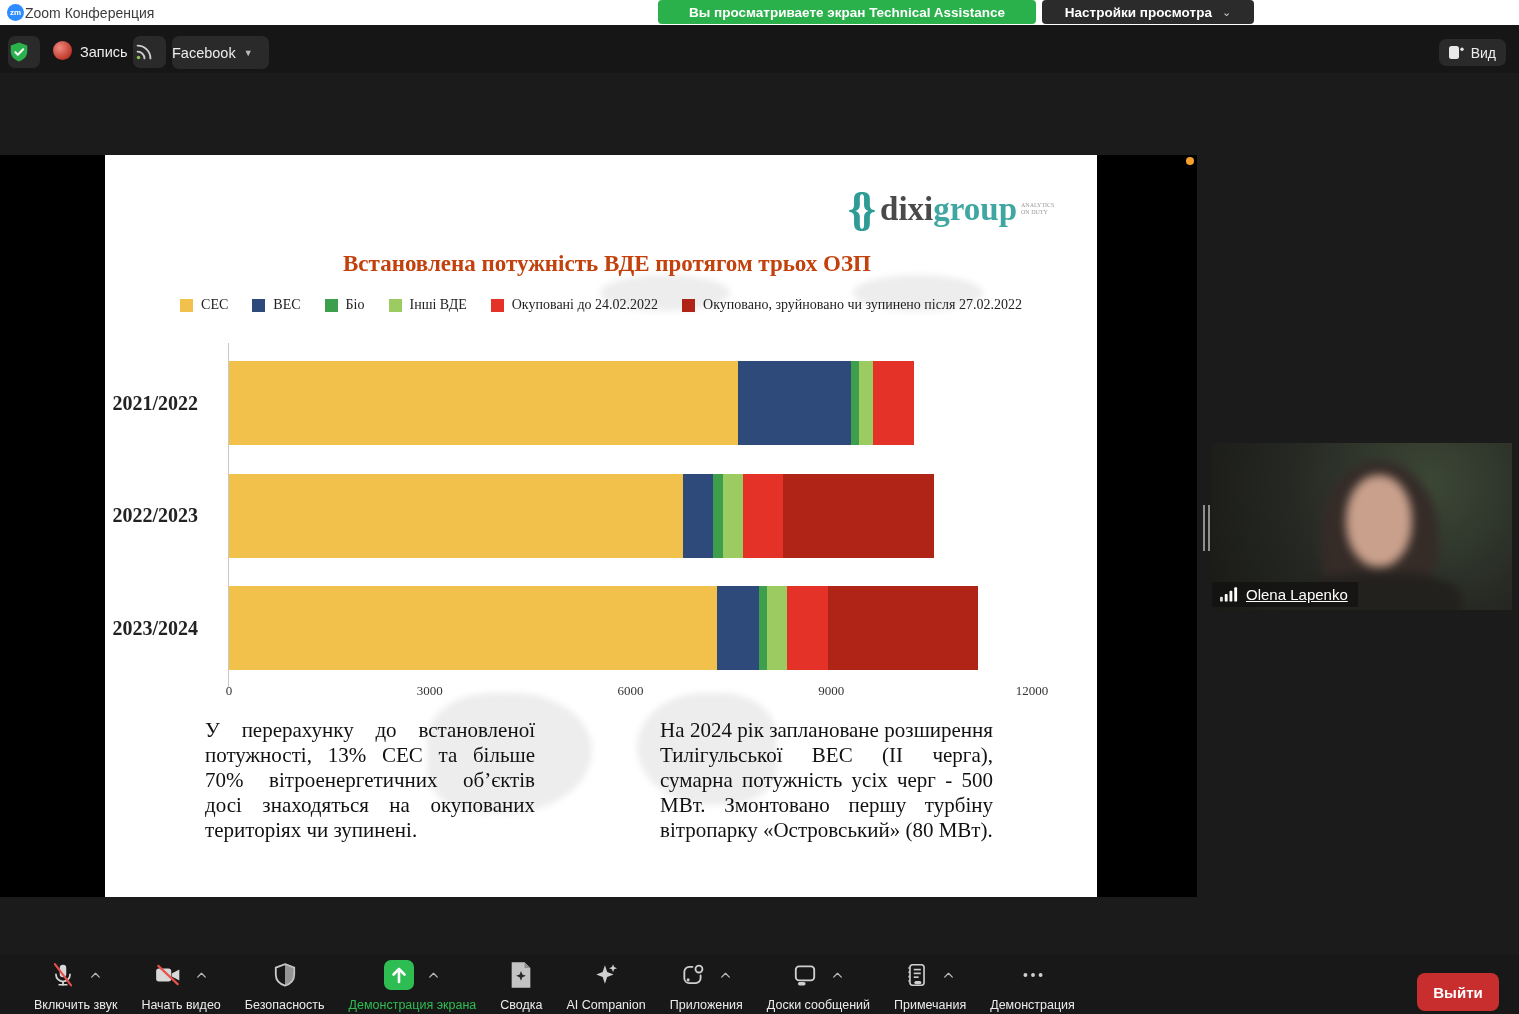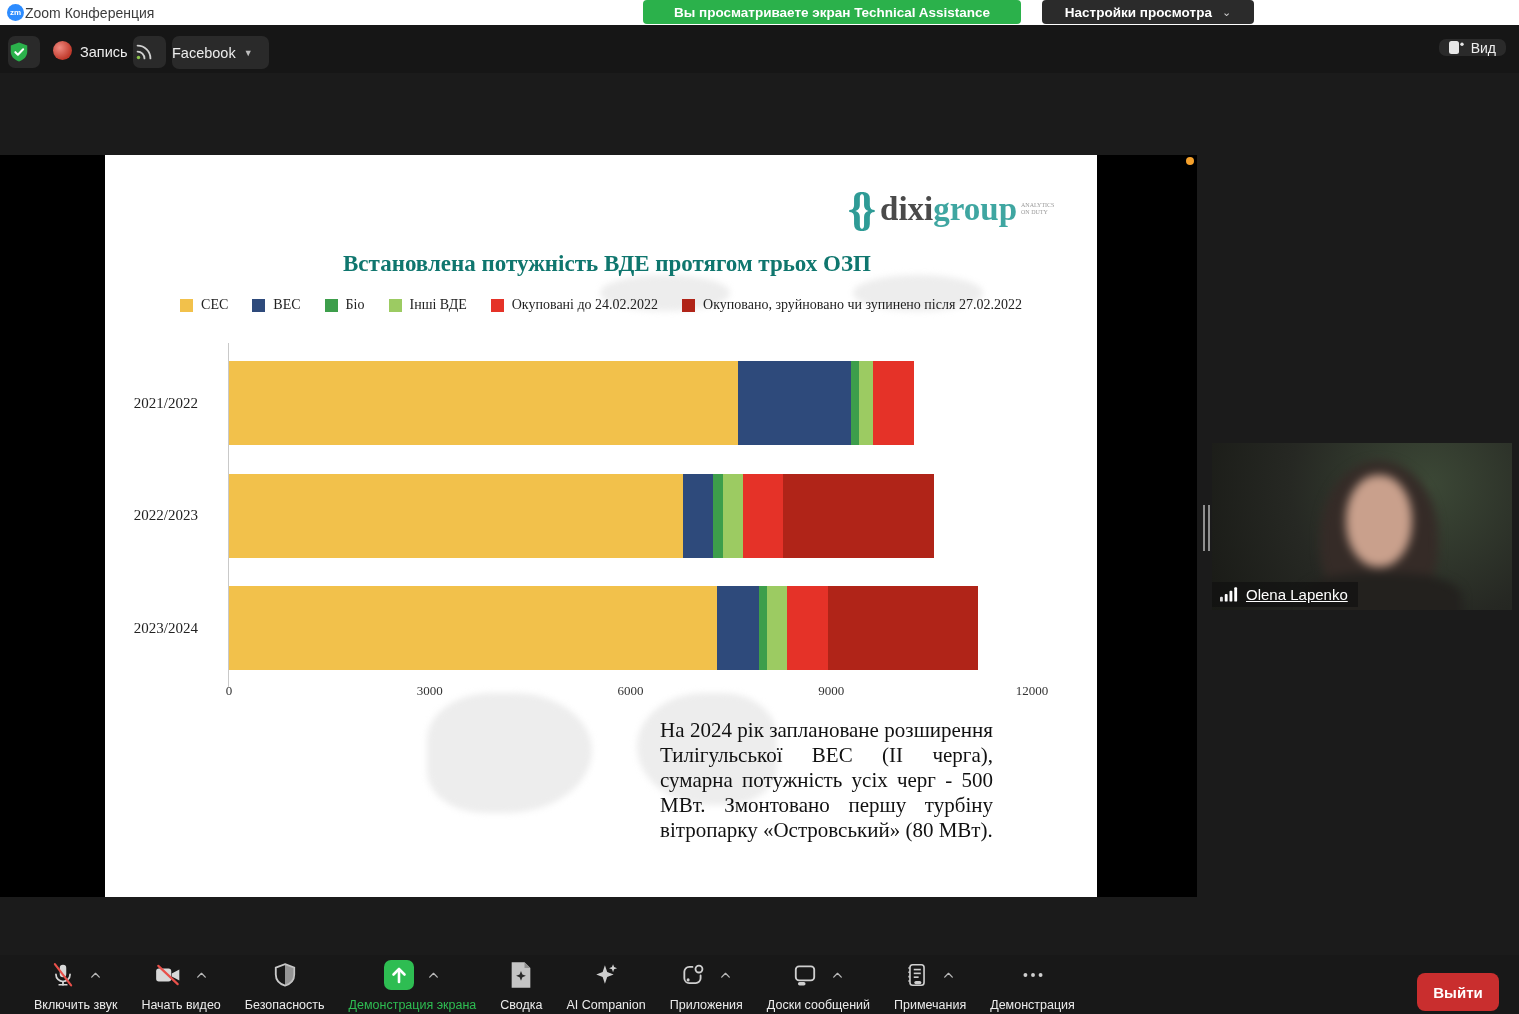--- a/index.html
+++ b/index.html
@@ -4,66 +4,66 @@
 <style>
   * { margin:0; padding:0; box-sizing:border-box; }
   html,body { width:1519px; height:1014px; overflow:hidden; }
   body { position:relative; background:#1b1b1b; font-family:"Liberation Sans", sans-serif; }
 
   
   .titlebar { position:absolute; left:0; top:0; width:1519px; height:25px; background:#ffffff; display:flex; align-items:center; }
   .zm-logo { width:17px; height:17px; border-radius:50%; background:#2D8CFF; color:#fff; font-size:8px; font-weight:bold;
              display:flex; align-items:center; justify-content:center; margin-left:7px; }
   .win-title { font-size:14px; color:#3c3c3c; margin-left:1px; }
-  .green-banner { position:absolute; left:643px; top:0; width:378px; height:24px; background:#2BB14B; border-radius:4px;
+  .green-banner { position:absolute; left:658px; top:0; width:378px; height:24px; background:#2BB14B; border-radius:4px;
                   color:#fff; font-weight:bold; font-size:13.5px; display:flex; align-items:center; justify-content:center; }
   .view-settings { position:absolute; left:1042px; top:0; width:212px; height:24px; background:#2b2b2b; border-radius:4px;
                    color:#fff; font-weight:bold; font-size:13.5px; display:flex; align-items:center; justify-content:center; gap:10px; cursor:pointer; }
   .view-settings .chev { font-size:11px; color:#cfcfcf; font-weight:normal; }
 
   
   .meetingbar { position:absolute; left:0; top:25px; width:1519px; height:48px; background:#161616; }
   .sq-btn { position:absolute; background:#2a2a2a; border-radius:7px; display:flex; align-items:center; cursor:pointer; }
   .shield-btn { left:8px; top:11px; width:32px; height:32px; }
   .rec-dot { position:absolute; left:53px; top:16px; width:19px; height:19px; border-radius:50%;
              background:radial-gradient(circle at 35% 35%, #f08a80, #c0392b 70%); }
   .rec-label { position:absolute; left:80px; top:19px; color:#ededed; font-size:14.5px; }
   .stream-btn { left:133px; top:11px; width:33px; height:32px; }
   .fb-btn { left:172px; top:11px; width:97px; height:33px; gap:8px; color:#ededed; font-size:14.5px; }
   .fb-caret { font-size:9px; color:#bdbdbd; }
-  .view-btn { position:absolute; right:13px; top:14px; height:17px; padding:0 10px; background:#2a2a2a; border-radius:7px;
+  .view-btn { position:absolute; right:13px; top:14px; height:27px; padding:0 10px; background:#2a2a2a; border-radius:7px;
               display:flex; align-items:center; gap:7px; color:#ededed; font-size:14px; cursor:pointer; }
 
   
   .content { position:absolute; left:0; top:73px; width:1519px; height:882px; background:#1b1b1b; }
   .share-black { position:absolute; left:0; top:82px; width:1197px; height:742px; background:#000; }
   .orange-dot { position:absolute; left:1186px; top:84px; width:8px; height:8px; border-radius:50%; background:#F5A12C; }
   .divider { position:absolute; left:1203px; top:432px; width:8px; height:46px; display:flex; gap:3px; cursor:col-resize; }
   .divider i { width:2px; height:100%; background:#8f8f8f; }
 
   
   .slide { position:absolute; left:105px; top:0; width:992px; height:742px; background:#fff; overflow:hidden; }
   .blob { position:absolute; background:#ededed; border-radius:50%; filter:blur(3px); }
   .slide-title { position:absolute; left:58px; top:24px; font-size:43px; color:#3FA6A1; letter-spacing:0.5px; }
   .logo { position:absolute; right:36px; top:34px; display:flex; align-items:center; font-family:"Liberation Serif", serif; }
   .logo-icon { font-family:"Liberation Serif", serif; font-weight:bold; font-size:46px; color:#2E9B96; letter-spacing:-8px; margin-right:12px; line-height:40px; }
   .logo-dixi { font-size:33px; font-weight:bold; color:#4a4a4a; }
   .logo-group { font-size:33px; font-weight:bold; color:#3FA6A1; }
   .logo-tag { font-size:6px; color:#9a9a9a; margin-left:4px; line-height:7px; width:40px; }
 
   .chart-title { position:absolute; left:0; top:96px; width:100%; text-align:center;
-                 font-family:"Liberation Serif", serif; font-weight:bold; font-size:23px; color:#0f766e;padding-left:12px; }
+                 font-family:"Liberation Serif", serif; font-weight:bold; font-size:23px; color:#c2410c;padding-left:12px; }
   .legend { position:absolute; left:0; top:142px; width:100%; display:flex; justify-content:center; gap:24px;
             font-family:"Liberation Serif", serif; font-size:14px; color:#222; }
   .legend-item { display:flex; align-items:center; gap:8px; white-space:nowrap; }
   .legend-swatch { width:13px; height:13px; display:inline-block; }
 
   .y-axis { position:absolute; left:123px; top:188px; width:1px; height:344px; background:#c9c9c9; }
   .chart-row-label { position:absolute; left:0; width:108px; height:84px; display:flex; align-items:center; justify-content:flex-end;
-                     padding-right:15px; font-family:"Liberation Serif", serif; font-size:15px; color:#222; }
+                     padding-right:15px; font-family:"Liberation Serif", serif; font-size:20px; color:#222;font-weight:bold; }
   .chart-bar { position:absolute; left:124px; width:803px; height:84px; display:flex; }
   .chart-seg { height:100%; }
   .x-ticks { position:absolute; left:124px; top:528px; width:803px; height:16px; }
   .x-tick { position:absolute; transform:translateX(-50%); font-family:"Liberation Serif", serif; font-size:13px; color:#333; }
 
   .para { position:absolute; top:563px; font-family:"Liberation Serif", serif; font-size:21px; line-height:25px;
           color:#111; text-align:justify; }
   .para-left  { left:100px; width:330px; }
   .para-right { left:555px; width:333px; }
 
@@ -204,20 +204,21 @@
           </div>
         </div>
       <div class="x-ticks">
           <span class="x-tick" style="left: 0%;">0</span>
           <span class="x-tick" style="left: 25%;">3000</span>
           <span class="x-tick" style="left: 50%;">6000</span>
           <span class="x-tick" style="left: 75%;">9000</span>
           <span class="x-tick" style="left: 100%;">12000</span>
         </div>
 
+      <div class="para para-left">У перерахунку до встановленої потужності, 13% СЕС та більше 70% вітроенергетичних об’єктів досі знаходяться на окупованих територіях чи зупинені.</div>
       <div class="para para-right">На 2024 рік заплановане розширення Тилігульської ВЕС (ІІ черга), сумарна потужність усіх черг - 500 МВт. Змонтовано першу турбіну вітропарку «Островський» (80 МВт).</div>
     </div>
   </div>
 
   <div class="orange-dot"></div>
   <div class="divider">
       <i></i>
       <i></i>
     </div>
 

